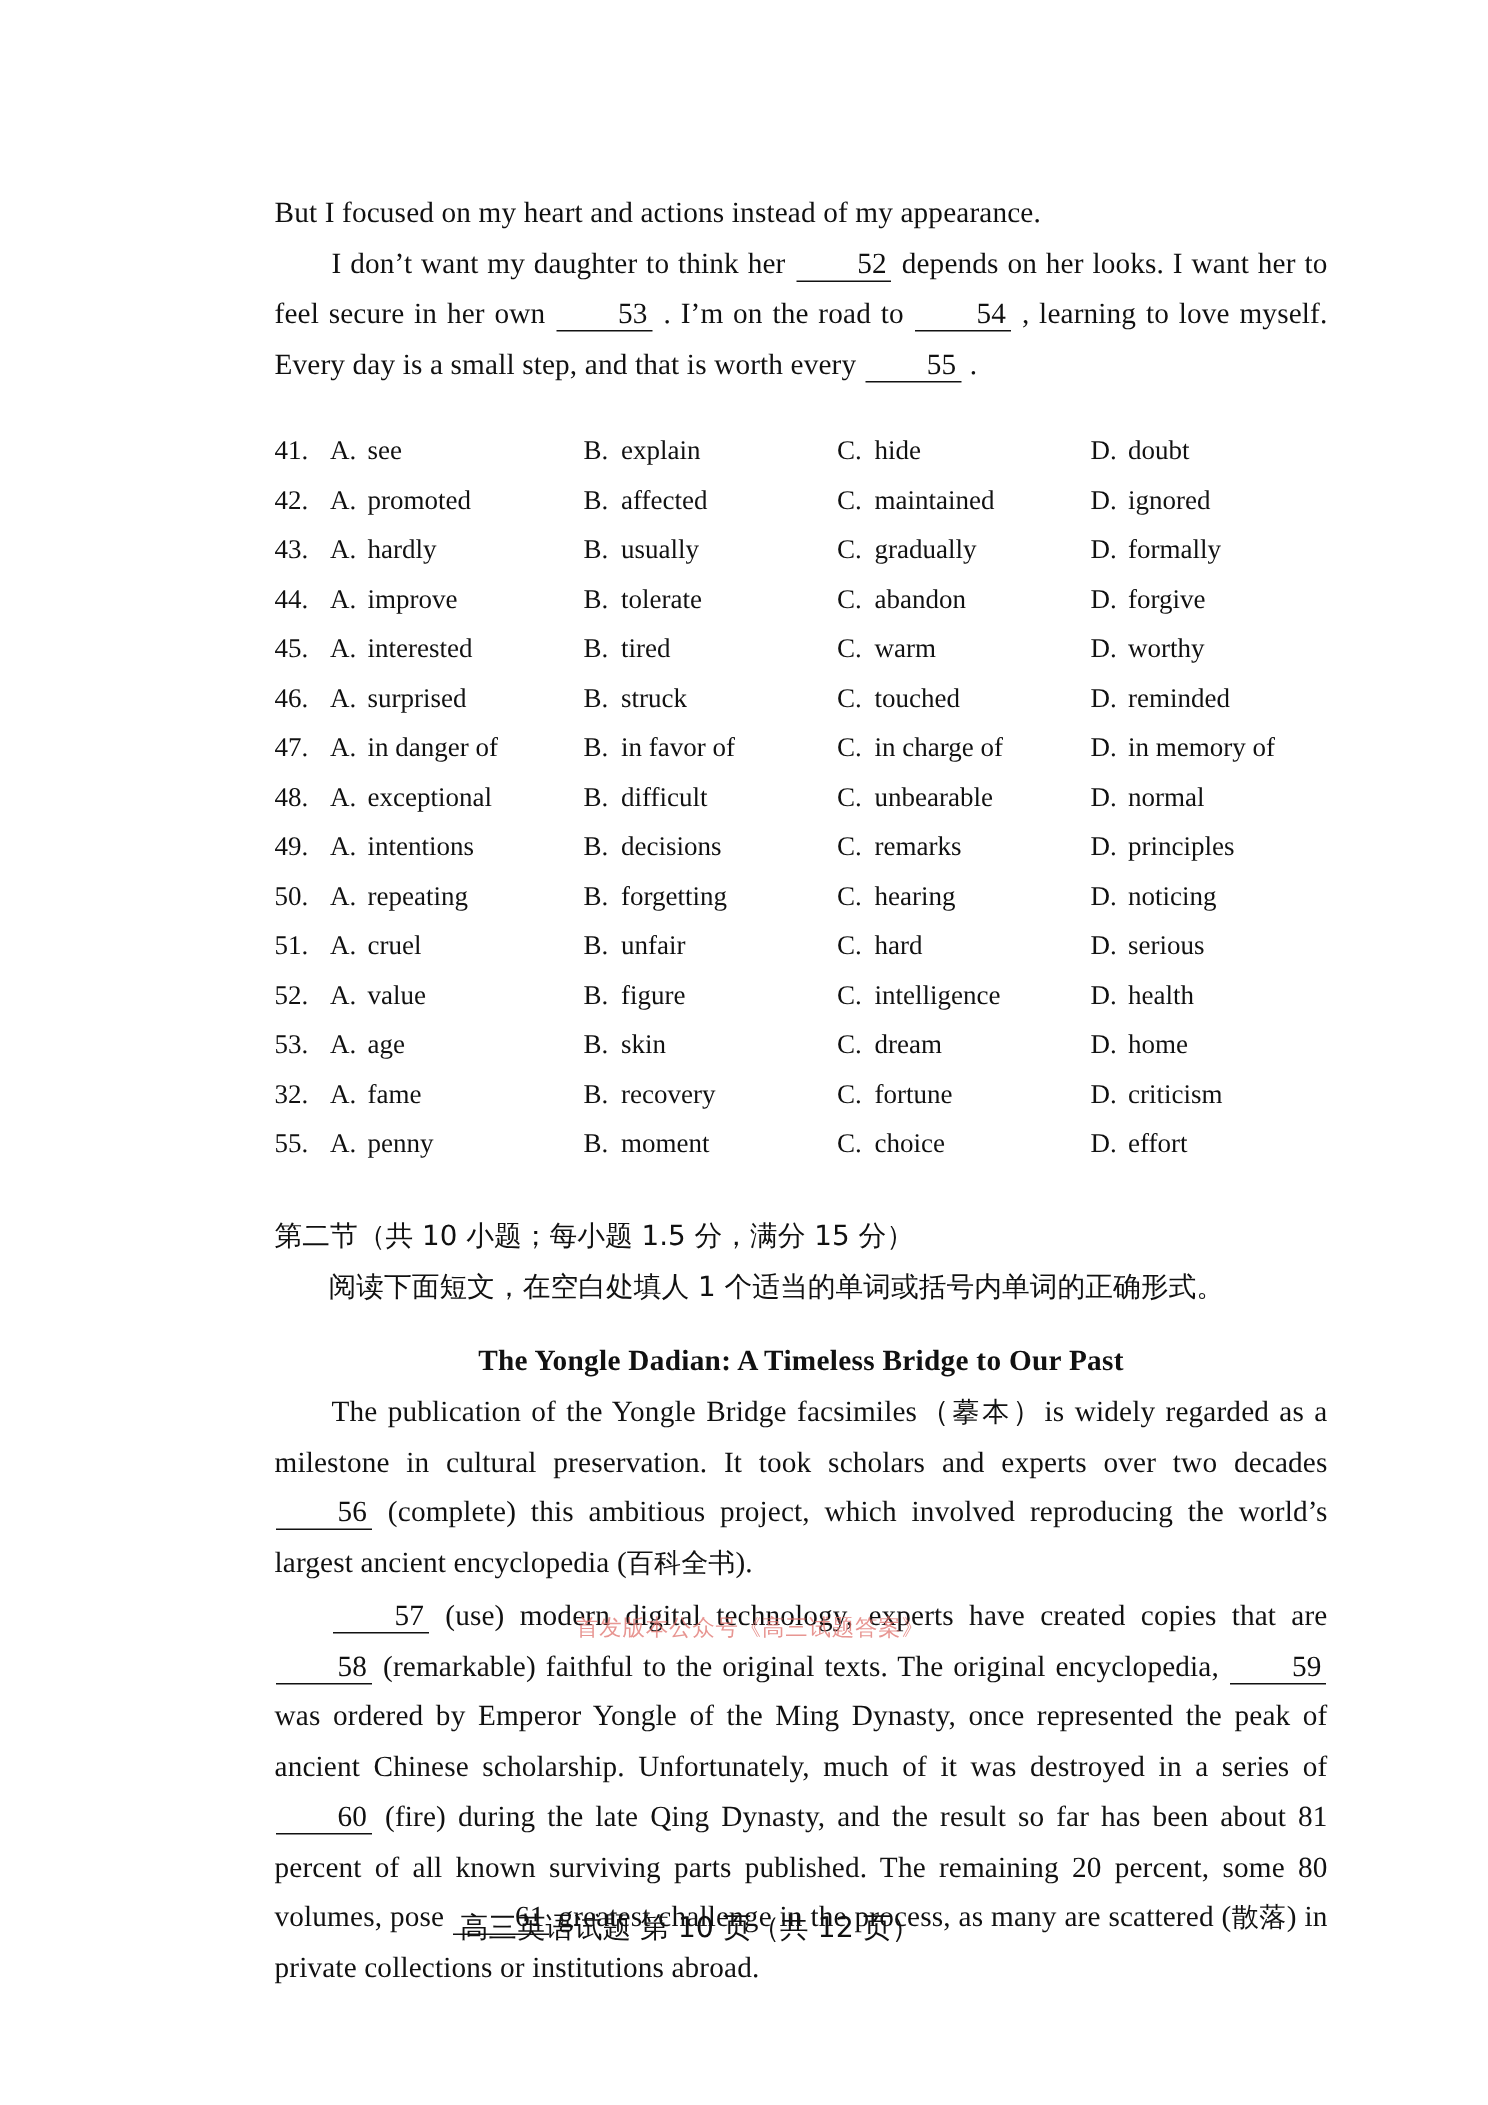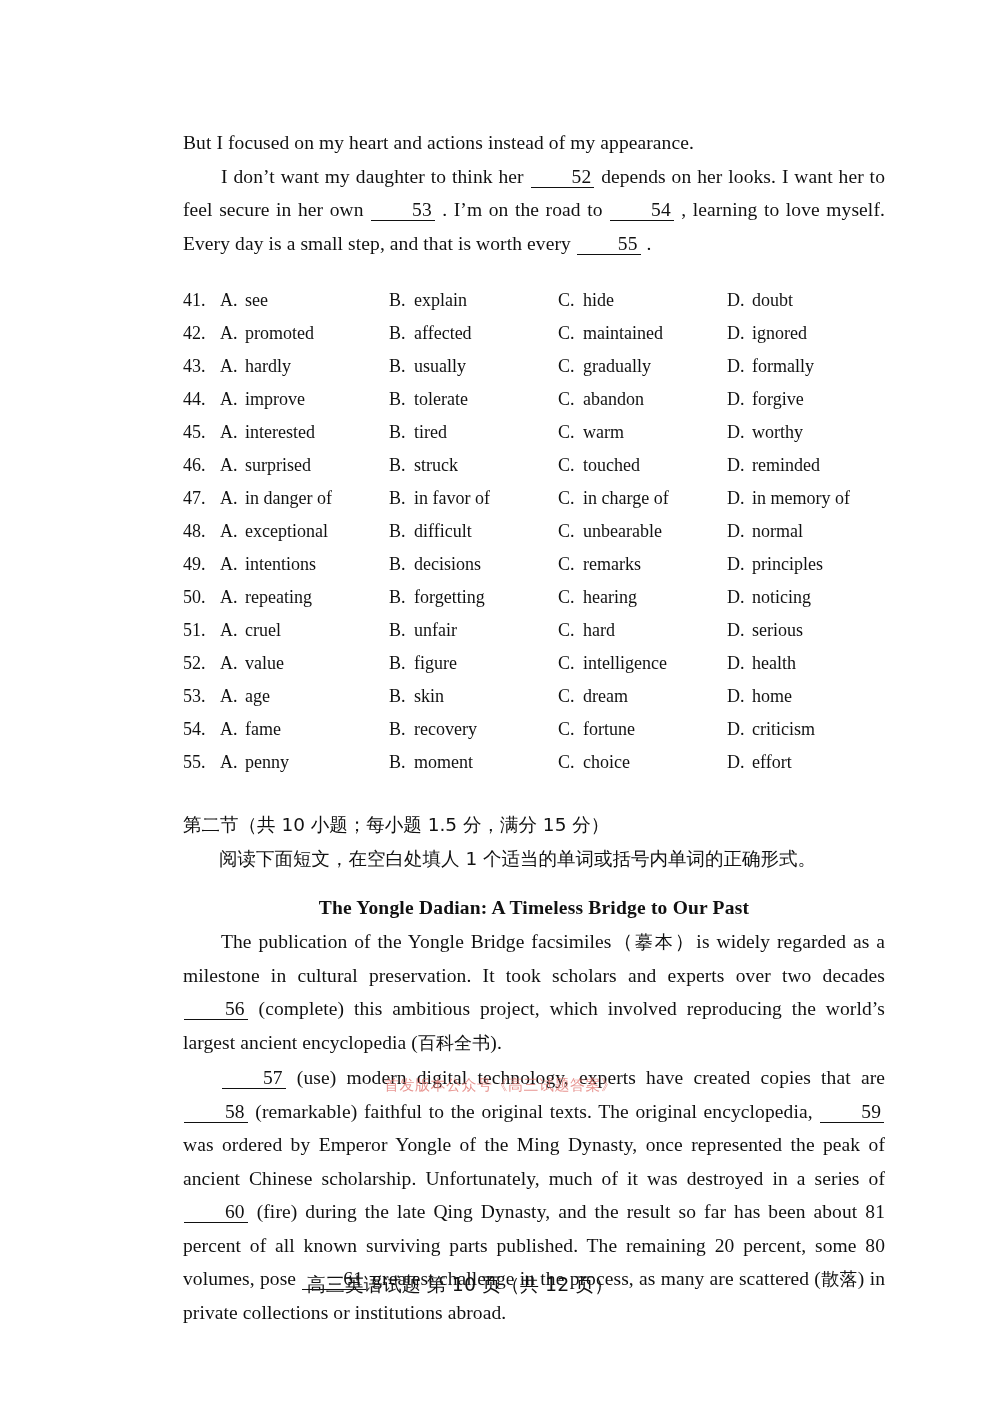--- a/index.html
+++ b/index.html
@@ -400,21 +400,21 @@
           <span class="mc-opt">
             <span class="mc-letter">C.</span>
             <span class="mc-text">dream</span>
           </span>
           <span class="mc-opt last">
             <span class="mc-letter">D.</span>
             <span class="mc-text">home</span>
           </span>
         </div>
         <div class="mc-row">
-          <span class="mc-num">54.</span>
+          <span class="mc-num">32.</span>
           <span class="mc-opt">
             <span class="mc-letter">A.</span>
             <span class="mc-text">fame</span>
           </span>
           <span class="mc-opt">
             <span class="mc-letter">B.</span>
             <span class="mc-text">recovery</span>
           </span>
           <span class="mc-opt">
             <span class="mc-letter">C.</span>

